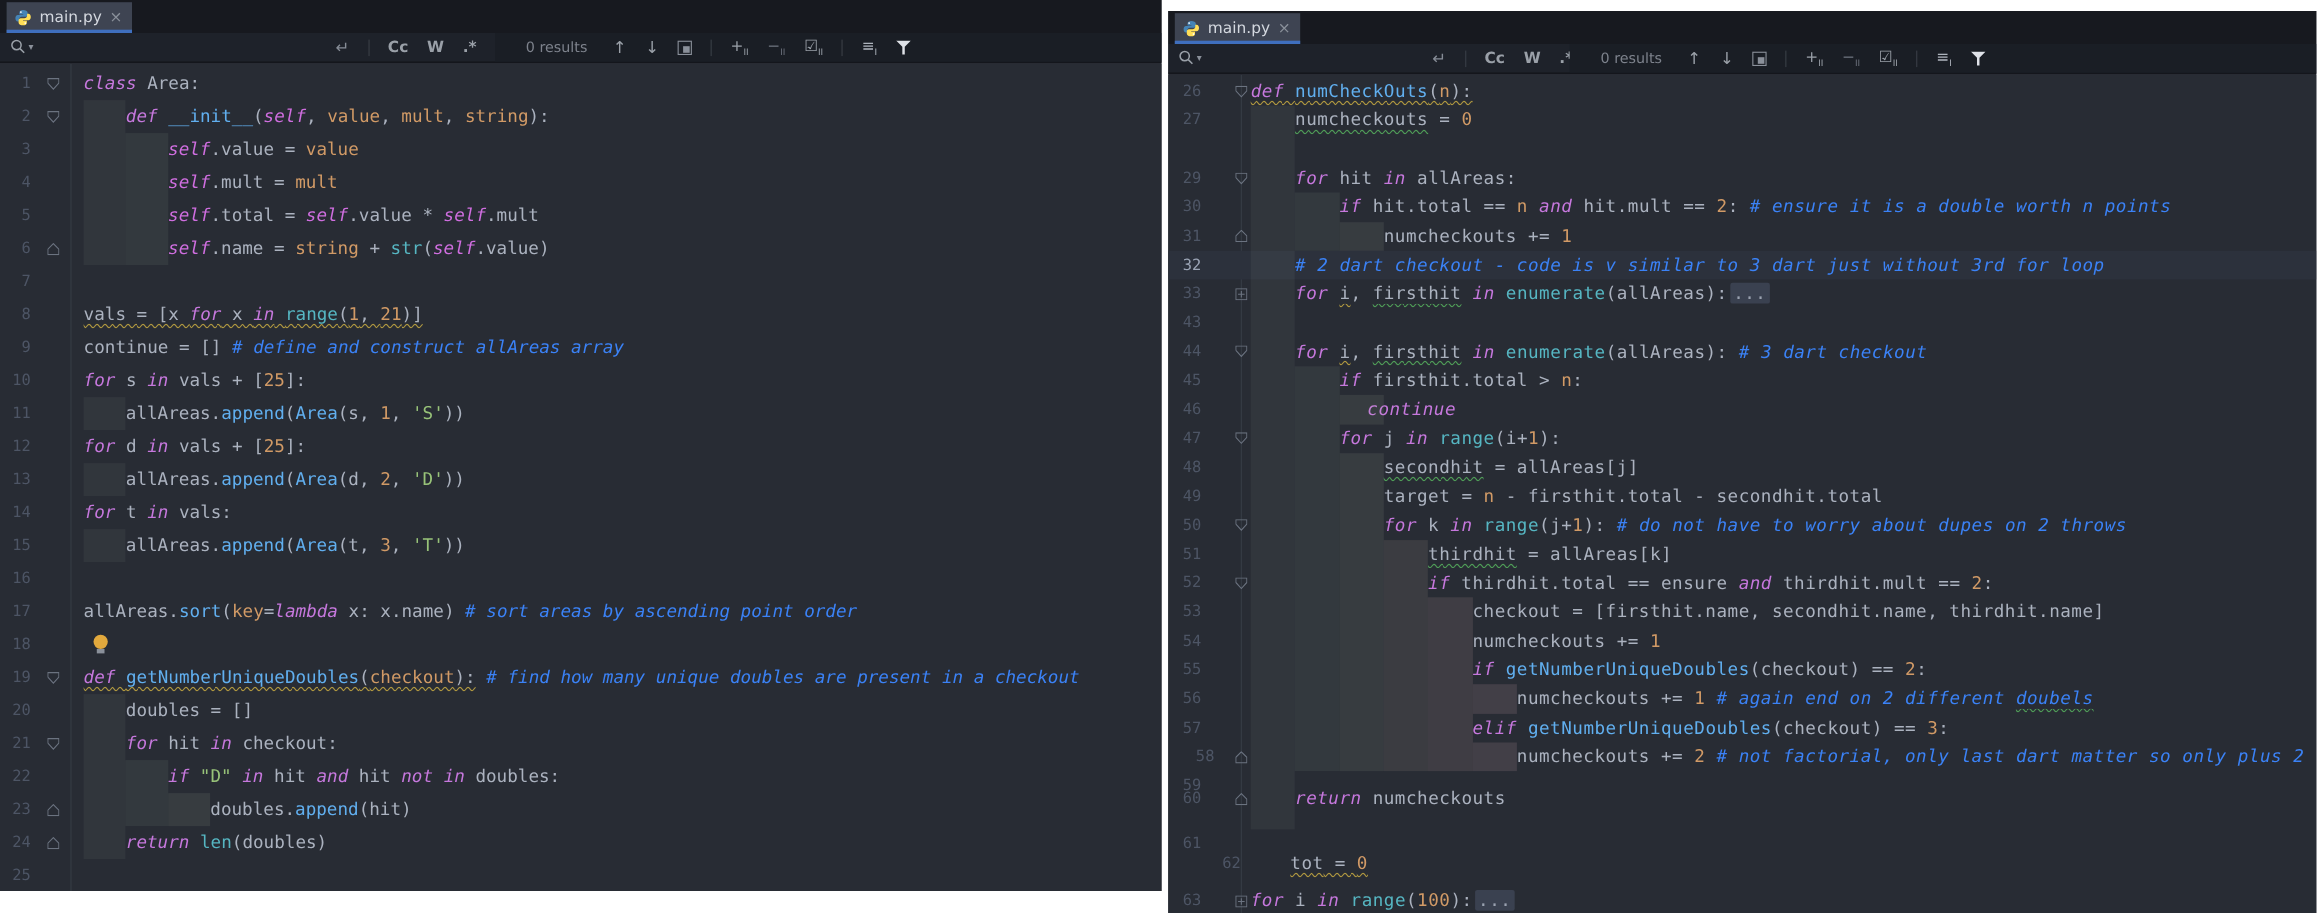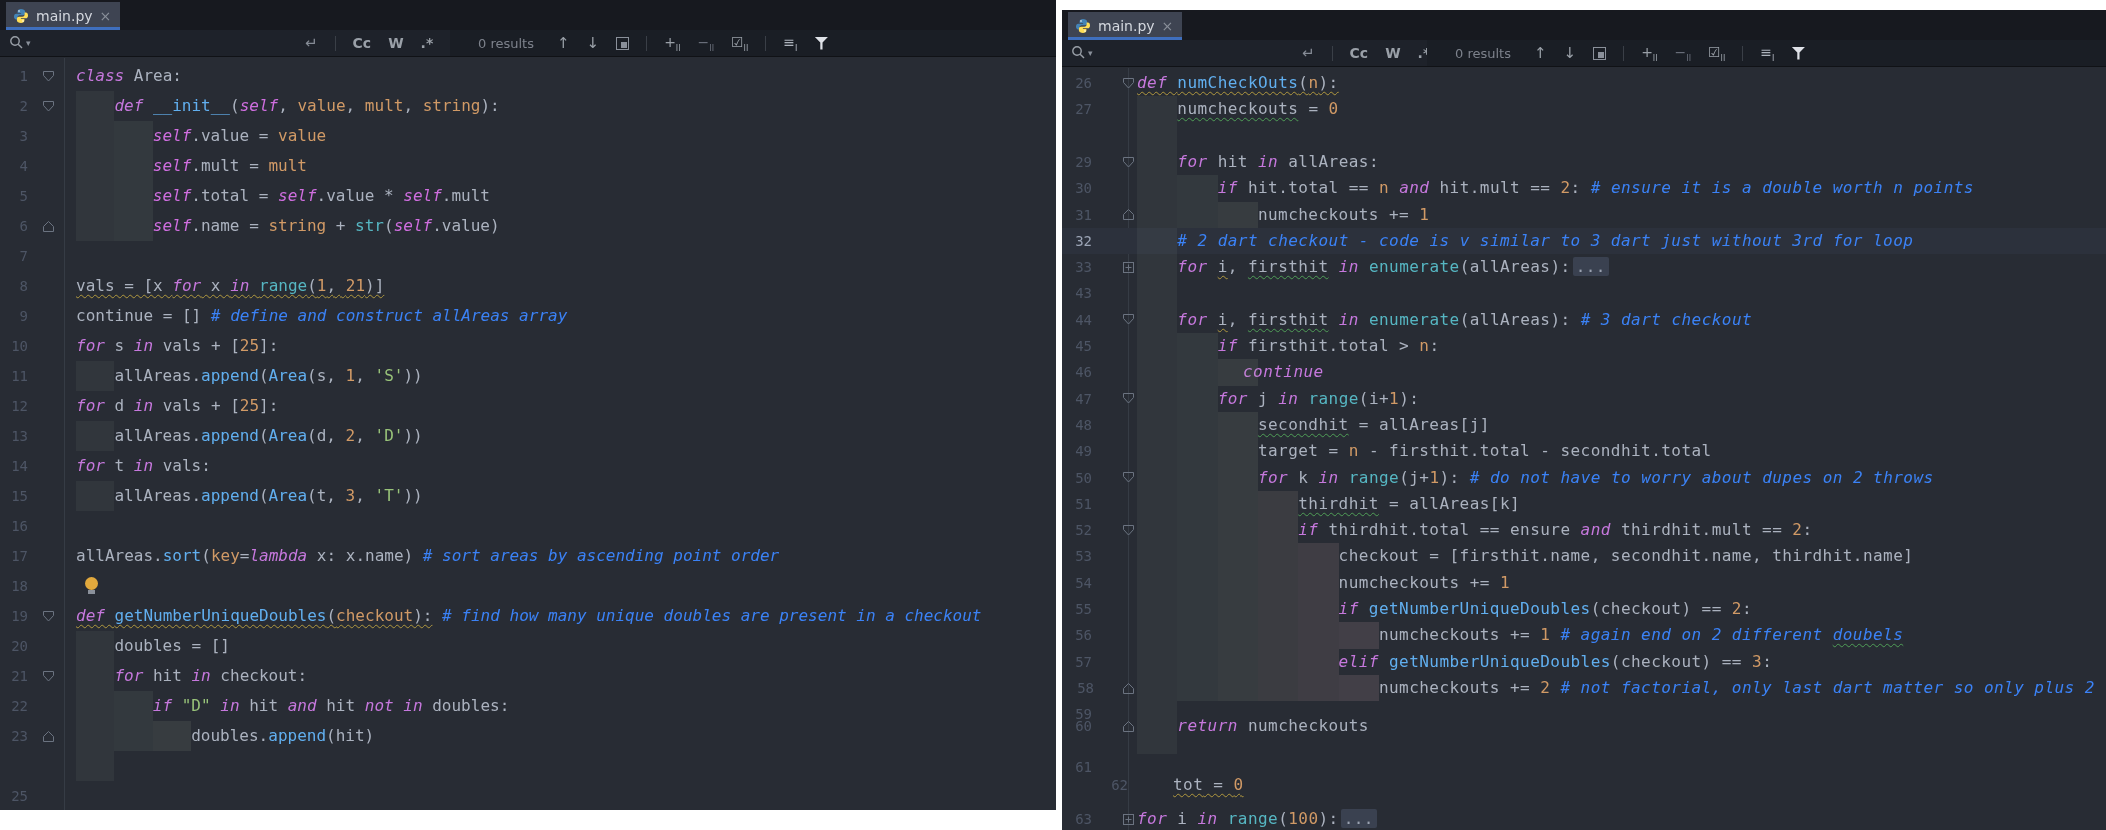--- a/index.html
+++ b/index.html
@@ -160,20 +160,23 @@
               <polygon points="0.5,0.5 10.5,0.5 10.5,4.5 5.5,10 0.5,4.5" fill="none" stroke="#6b7380" stroke-width="1"></polygon>
             </svg></span><span class="code" style="left: 76px; line-height: 30px;"><span class="sg k uy">def </span><span class="sg f uy">getNumberUniqueDoubles</span><span class="sg t uy">(</span><span class="sg p uy">checkout</span><span class="sg t uy">):</span><span class="sg t"> </span><span class="sg c"># find how many unique doubles are present in a checkout</span></span></div>
         <div class="row" style="top: 573px; height: 30px; line-height: 30px;"><span class="gnum" style="left: 2px; width: 26px; line-height: 30px;">20</span><span class="code" style="left: 114.4px; line-height: 30px;"><span class="sg t">doubles = []</span></span></div>
         <div class="row" style="top: 603px; height: 30px; line-height: 30px;"><span class="gnum" style="left: 2px; width: 26px; line-height: 30px;">21</span><span class="fold" style="left: 42px; top: 9.5px;"><svg width="11" height="11" viewBox="0 0 11 11">
               <polygon points="0.5,0.5 10.5,0.5 10.5,4.5 5.5,10 0.5,4.5" fill="none" stroke="#6b7380" stroke-width="1"></polygon>
             </svg></span><span class="code" style="left: 114.4px; line-height: 30px;"><span class="sg k">for</span><span class="sg t"> hit </span><span class="sg k">in</span><span class="sg t"> checkout:</span></span></div>
         <div class="row" style="top: 633px; height: 30px; line-height: 30px;"><span class="gnum" style="left: 2px; width: 26px; line-height: 30px;">22</span><span class="code" style="left: 152.8px; line-height: 30px;"><span class="sg k">if</span><span class="sg t"> </span><span class="sg s">"D"</span><span class="sg t"> </span><span class="sg k">in</span><span class="sg t"> hit </span><span class="sg k">and</span><span class="sg t"> hit </span><span class="sg k">not</span><span class="sg t"> </span><span class="sg k">in</span><span class="sg t"> doubles:</span></span></div>
         <div class="row" style="top: 663px; height: 30px; line-height: 30px;"><span class="gnum" style="left: 2px; width: 26px; line-height: 30px;">23</span><span class="fold" style="left: 42px; top: 9.5px;"><svg width="11" height="11" viewBox="0 0 11 11">
               <polygon points="5.5,0.5 10.5,5.5 10.5,10.5 0.5,10.5 0.5,5.5" fill="none" stroke="#6b7380" stroke-width="1"></polygon>
             </svg></span><span class="code" style="left: 191.2px; line-height: 30px;"><span class="sg t">doubles.</span><span class="sg fc">append</span><span class="sg t">(hit)</span></span></div>
+        <div class="row" style="top: 693px; height: 30px; line-height: 30px;"><span class="gnum" style="left: 2px; width: 26px; line-height: 30px;">24</span><span class="fold" style="left: 42px; top: 9.5px;"><svg width="11" height="11" viewBox="0 0 11 11">
+              <polygon points="5.5,0.5 10.5,5.5 10.5,10.5 0.5,10.5 0.5,5.5" fill="none" stroke="#6b7380" stroke-width="1"></polygon>
+            </svg></span><span class="code" style="left: 114.4px; line-height: 30px;"><span class="sg k">return</span><span class="sg t"> </span><span class="sg b">len</span><span class="sg t">(doubles)</span></span></div>
         <div class="row" style="top: 723px; height: 30px; line-height: 30px;"><span class="gnum" style="left: 2px; width: 26px; line-height: 30px;">25</span><span class="code" style="left: 76px; line-height: 30px;"></span></div>
         <div class="bar" style="left: 76px; width: 38.4px; top: 33px; height: 150px; background: rgba(160, 175, 170, 0.08);"></div>
         <div class="bar" style="left: 114.4px; width: 38.4px; top: 63px; height: 120px; background: rgba(160, 180, 160, 0.1);"></div>
         <div class="bar" style="left: 76px; width: 38.4px; top: 303px; height: 30px; background: rgba(160, 175, 170, 0.08);"></div>
         <div class="bar" style="left: 76px; width: 38.4px; top: 363px; height: 30px; background: rgba(160, 175, 170, 0.08);"></div>
         <div class="bar" style="left: 76px; width: 38.4px; top: 423px; height: 30px; background: rgba(160, 175, 170, 0.08);"></div>
         <div class="bar" style="left: 76px; width: 38.4px; top: 573px; height: 150px; background: rgba(160, 175, 170, 0.08);"></div>
         <div class="bar" style="left: 114.4px; width: 38.4px; top: 633px; height: 60px; background: rgba(160, 180, 160, 0.1);"></div>
         <div class="bar" style="left: 152.8px; width: 38.4px; top: 663px; height: 30px; background: rgba(165, 180, 155, 0.12);"></div>
       </div>
@@ -257,21 +260,21 @@
             </svg></span><span class="code" style="left: 195.96px; line-height: 26.3px;"><span class="sg k">for</span><span class="sg t"> k </span><span class="sg k">in</span><span class="sg t"> </span><span class="sg b">range</span><span class="sg t">(j+</span><span class="sg n">1</span><span class="sg t">): </span><span class="sg c"># do not have to worry about dupes on 2 throws</span></span></div>
         <div class="row" style="top: 422.8px; height: 26.3px; line-height: 26.3px;"><span class="gnum" style="left: 0px; width: 30px; line-height: 26.3px;">51</span><span class="code" style="left: 236.28px; line-height: 26.3px;"><span class="sg t ug">thirdhit</span><span class="sg t"> = allAreas[k]</span></span></div>
         <div class="row" style="top: 449.1px; height: 26.3px; line-height: 26.3px;"><span class="gnum" style="left: 0px; width: 30px; line-height: 26.3px;">52</span><span class="fold" style="left: 60px; top: 7.65px;"><svg width="11" height="11" viewBox="0 0 11 11">
               <polygon points="0.5,0.5 10.5,0.5 10.5,4.5 5.5,10 0.5,4.5" fill="none" stroke="#6b7380" stroke-width="1"></polygon>
             </svg></span><span class="code" style="left: 236.28px; line-height: 26.3px;"><span class="sg k">if</span><span class="sg t"> thirdhit.total == ensure </span><span class="sg k">and</span><span class="sg t"> thirdhit.mult == </span><span class="sg n">2</span><span class="sg t">:</span></span></div>
         <div class="row" style="top: 475.4px; height: 26.3px; line-height: 26.3px;"><span class="gnum" style="left: 0px; width: 30px; line-height: 26.3px;">53</span><span class="code" style="left: 276.6px; line-height: 26.3px;"><span class="sg t">checkout = [firsthit.name, secondhit.name, thirdhit.name]</span></span></div>
         <div class="row" style="top: 501.7px; height: 26.3px; line-height: 26.3px;"><span class="gnum" style="left: 0px; width: 30px; line-height: 26.3px;">54</span><span class="code" style="left: 276.6px; line-height: 26.3px;"><span class="sg t">numcheckouts += </span><span class="sg n">1</span></span></div>
         <div class="row" style="top: 528px; height: 26.3px; line-height: 26.3px;"><span class="gnum" style="left: 0px; width: 30px; line-height: 26.3px;">55</span><span class="code" style="left: 276.6px; line-height: 26.3px;"><span class="sg k">if</span><span class="sg t"> </span><span class="sg fc">getNumberUniqueDoubles</span><span class="sg t">(checkout) == </span><span class="sg n">2</span><span class="sg t">:</span></span></div>
         <div class="row" style="top: 554.3px; height: 26.3px; line-height: 26.3px;"><span class="gnum" style="left: 0px; width: 30px; line-height: 26.3px;">56</span><span class="code" style="left: 316.92px; line-height: 26.3px;"><span class="sg t">numcheckouts += </span><span class="sg n">1</span><span class="sg t"> </span><span class="sg c"># again end on 2 different </span><span class="sg c ug">doubels</span></span></div>
         <div class="row" style="top: 580.6px; height: 26.3px; line-height: 26.3px;"><span class="gnum" style="left: 0px; width: 30px; line-height: 26.3px;">57</span><span class="code" style="left: 276.6px; line-height: 26.3px;"><span class="sg k">elif</span><span class="sg t"> </span><span class="sg fc">getNumberUniqueDoubles</span><span class="sg t">(checkout) == </span><span class="sg n">3</span><span class="sg t">:</span></span></div>
-        <div class="row" style="top: 606.9px; height: 26.3px; line-height: 26.3px;"><span class="gnum" style="left: 2px; width: 30px; line-height: 26.3px;">58</span><span class="fold" style="left: 60px; top: 7.65px;"><svg width="11" height="11" viewBox="0 0 11 11">
+        <div class="row" style="top: 606.9px; height: 26.3px; line-height: 26.3px;"><span class="gnum" style="left: 12px; width: 30px; line-height: 26.3px;">58</span><span class="fold" style="left: 60px; top: 7.65px;"><svg width="11" height="11" viewBox="0 0 11 11">
               <polygon points="5.5,0.5 10.5,5.5 10.5,10.5 0.5,10.5 0.5,5.5" fill="none" stroke="#6b7380" stroke-width="1"></polygon>
             </svg></span><span class="code" style="left: 316.92px; line-height: 26.3px;"><span class="sg t">numcheckouts += </span><span class="sg n">2</span><span class="sg t"> </span><span class="sg c"># not factorial, only last dart matter so only plus 2</span></span></div>
         <div class="row" style="top: 633.2px; height: 26.3px; line-height: 26.3px;"><span class="gnum" style="left: 0px; width: 30px; line-height: 26.3px;">59</span><span class="code" style="left: 75px; line-height: 26.3px;"></span></div>
         <div class="row" style="top: 645px; height: 26.3px; line-height: 26.3px; padding-left: 12px;"><span class="gnum" style="left: 0px; width: 30px; line-height: 26.3px;">60</span><span class="fold" style="left: 60px; top: 7.65px;"><svg width="11" height="11" viewBox="0 0 11 11">
               <polygon points="5.5,0.5 10.5,5.5 10.5,10.5 0.5,10.5 0.5,5.5" fill="none" stroke="#6b7380" stroke-width="1"></polygon>
             </svg></span><span class="code" style="left: 115.32px; line-height: 26.3px;"><span class="sg k">return</span><span class="sg t"> numcheckouts</span></span></div>
         <div class="row" style="top: 685.8px; height: 26.3px; line-height: 26.3px;"><span class="gnum" style="left: 0px; width: 30px; line-height: 26.3px;">61</span><span class="code" style="left: 75px; line-height: 26.3px;"></span></div>
         <div class="row" style="top: 704px; height: 26.3px; line-height: 26.3px; margin-left: 36px;"><span class="gnum" style="left: 0px; width: 30px; line-height: 26.3px;">62</span><span class="code" style="left: 75px; line-height: 26.3px;"><span class="sg t uy">tot</span><span class="sg t uy"> = </span><span class="sg n uy">0</span></span></div>
         <div class="row" style="top: 738.4px; height: 26.3px; line-height: 26.3px;"><span class="gnum" style="left: 0px; width: 30px; line-height: 26.3px;">63</span><span class="fold" style="left: 60px; top: 7.65px;"><svg width="11" height="11" viewBox="0 0 11 11">
               <rect x="0.5" y="0.5" width="10" height="10" fill="none" stroke="#6b7380" stroke-width="1"></rect>

